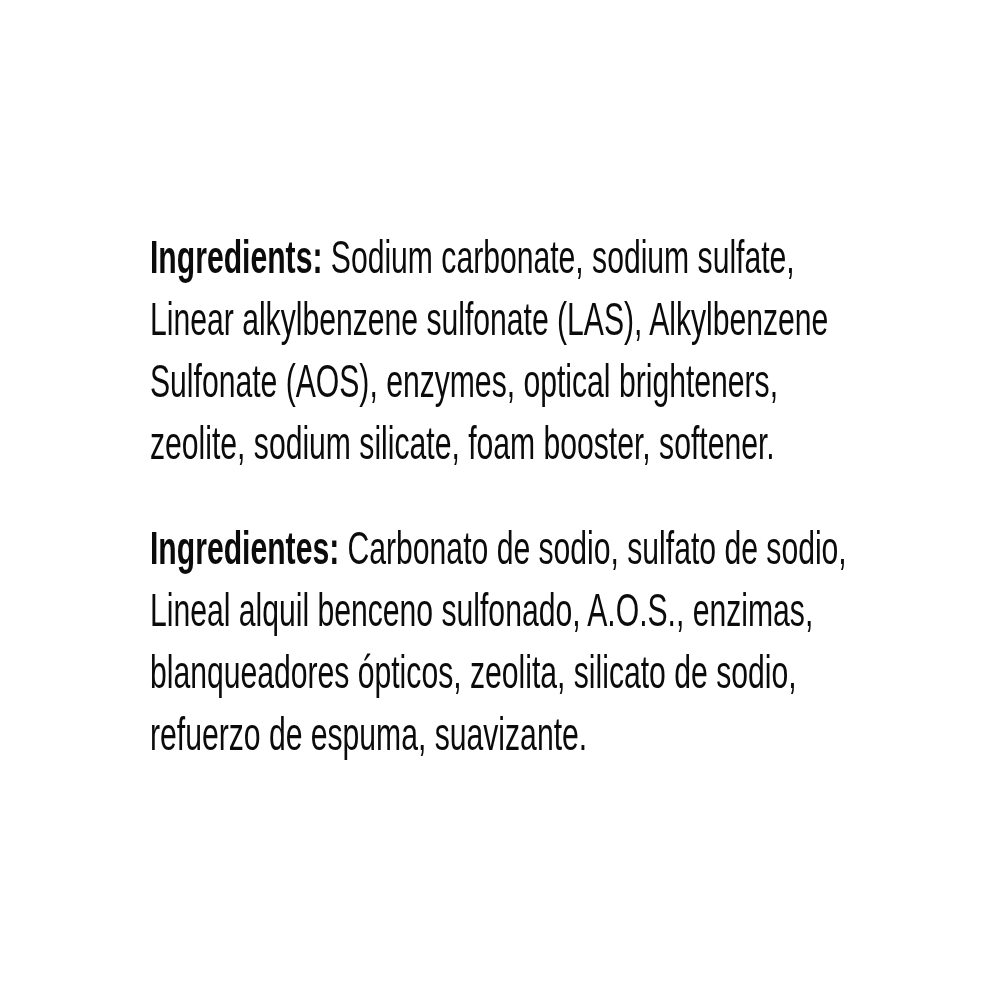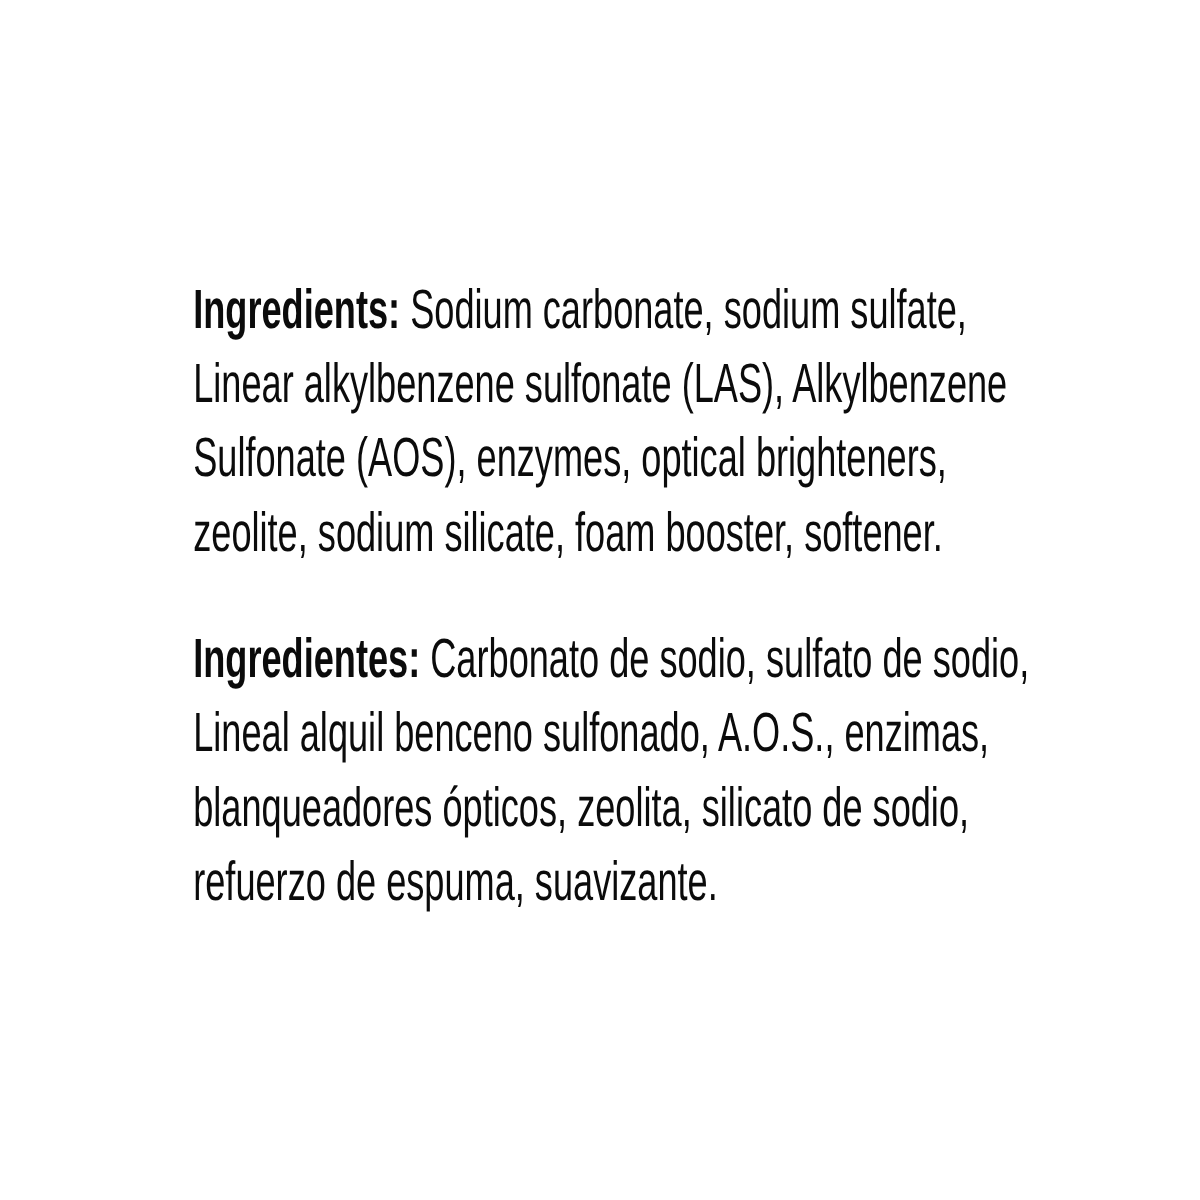--- a/index.html
+++ b/index.html
@@ -11,21 +11,21 @@
     font-family: "Liberation Sans", sans-serif;
   }
   .canvas {
     position: relative;
     width: 1000px;
     height: 1000px;
     background: #ffffff;
   }
   .label-block {
     position: absolute;
-    left: 161px;
+    left: 150px;
     top: 226px;
     width: 840px;
   }
   
   .condensed {
     transform: scaleX(0.655);
     transform-origin: 0 0;
     width: 1300px;
     font-size: 46px;
     line-height: 62px;

